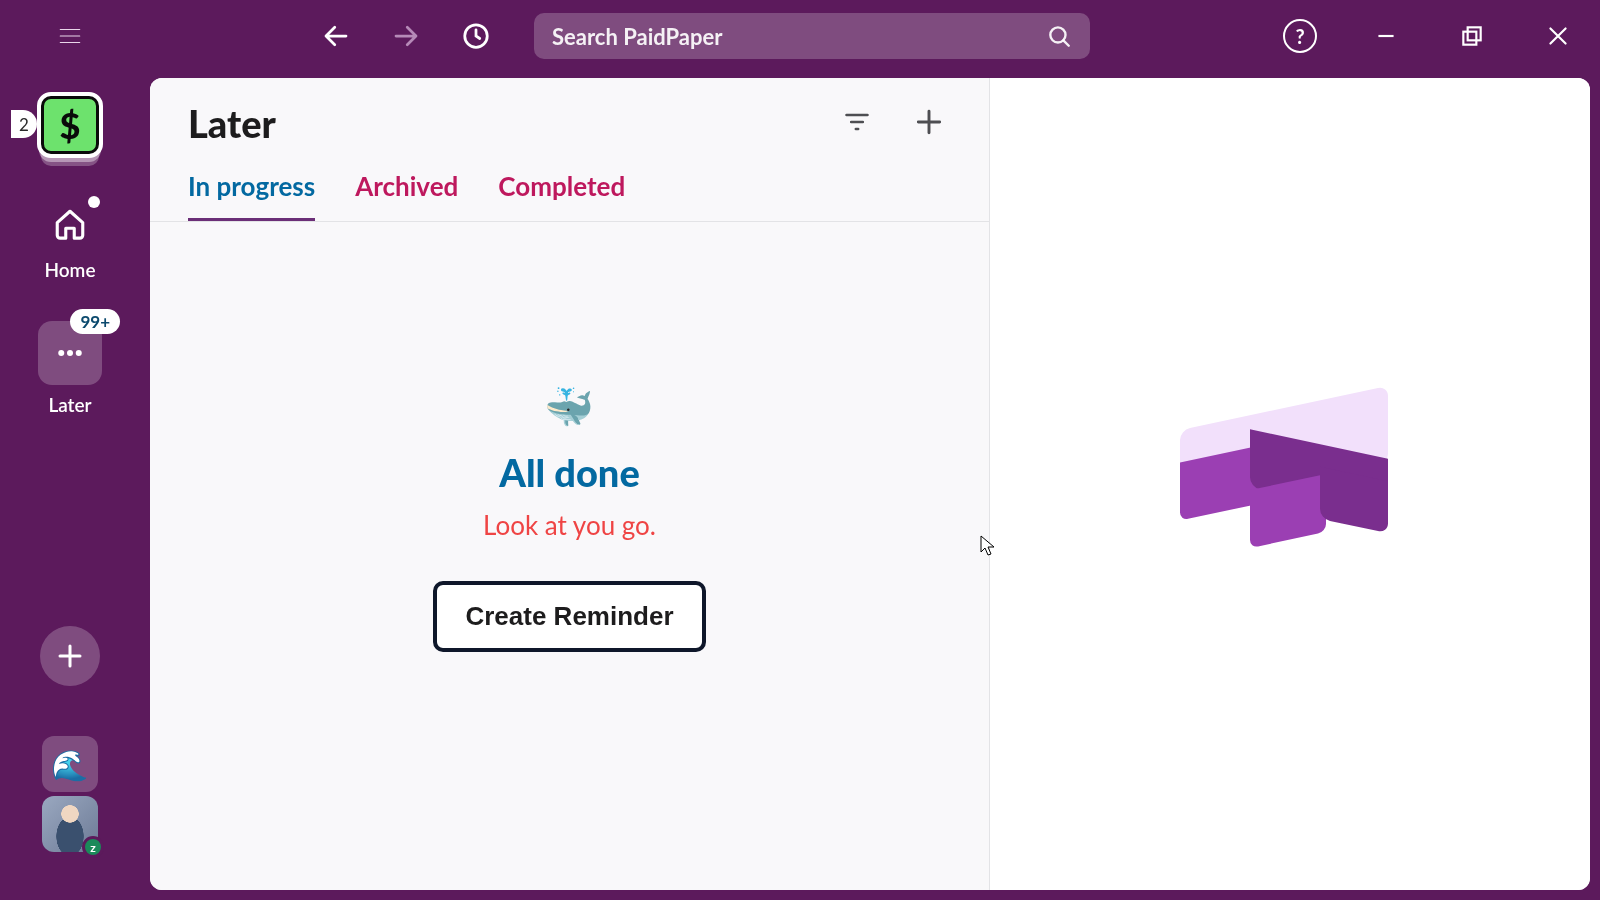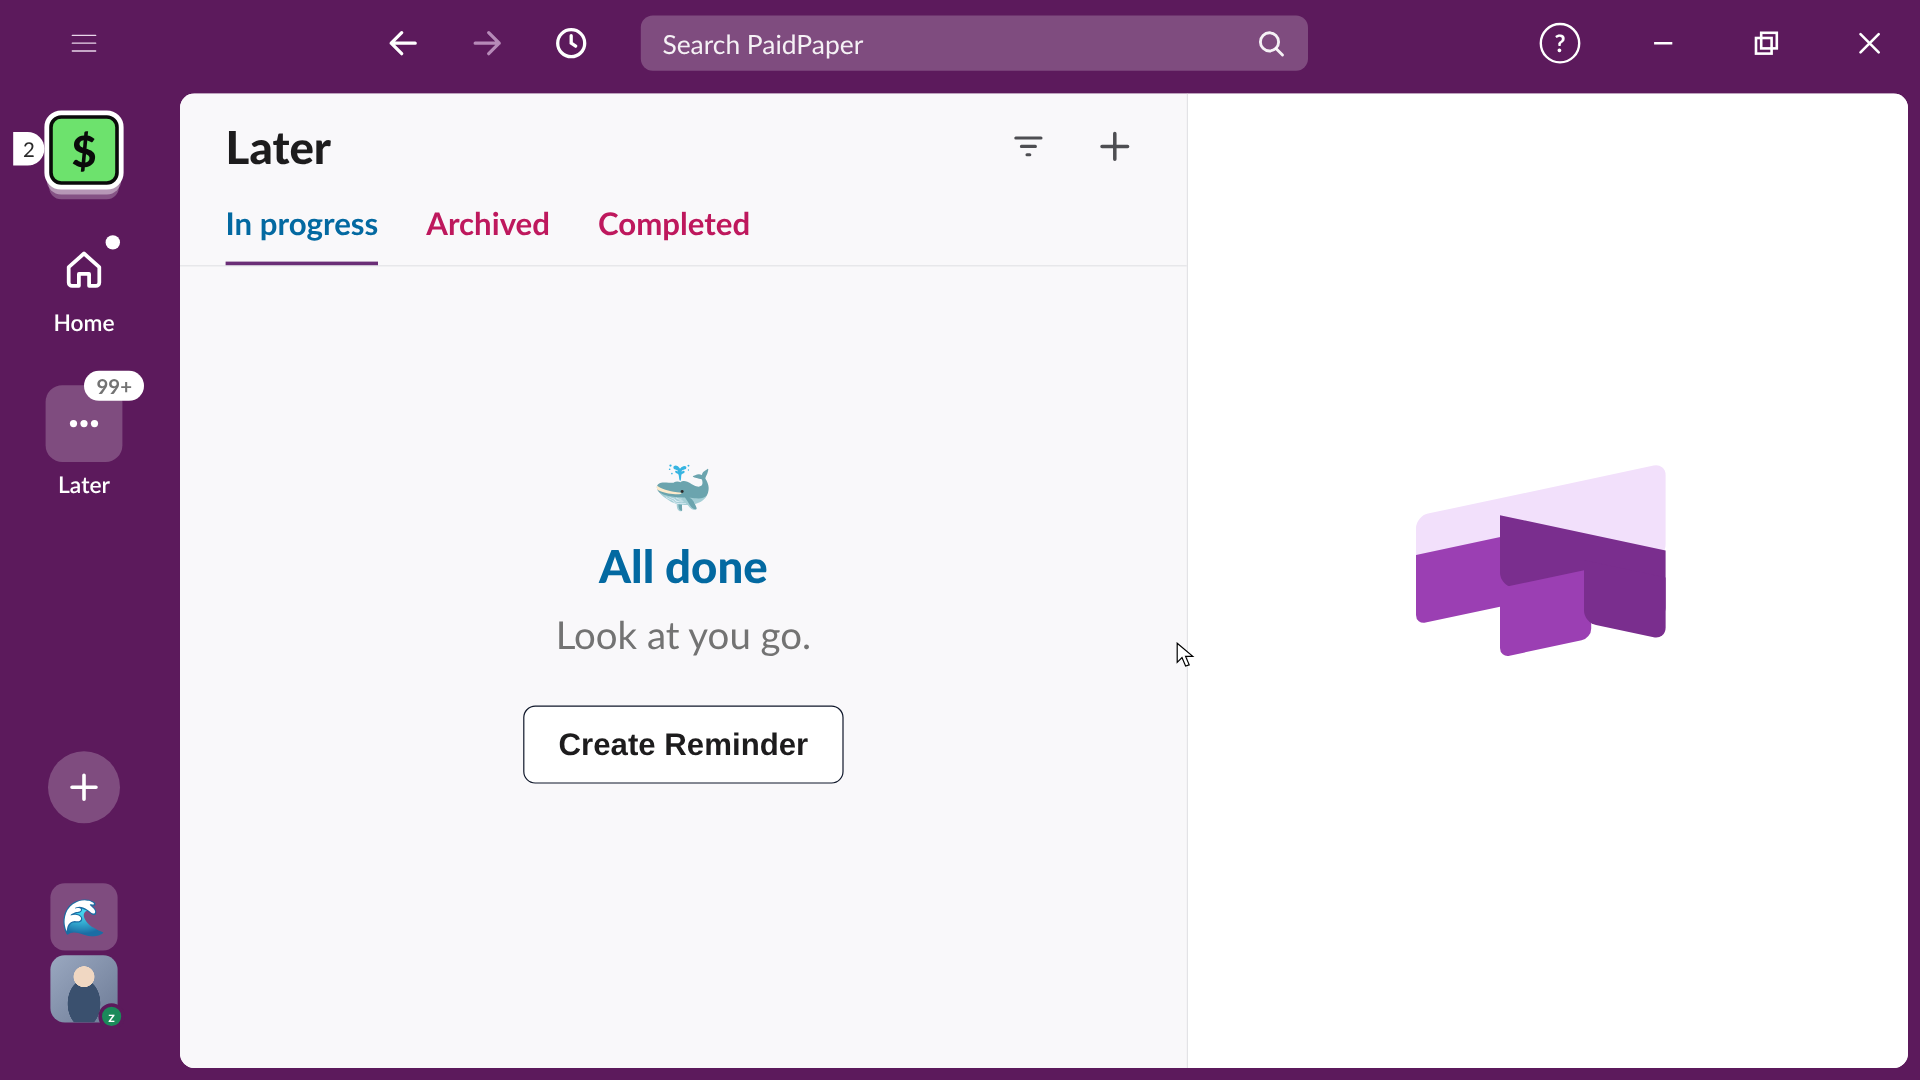--- a/index.html
+++ b/index.html
@@ -50,20 +50,21 @@
     width: 556px;
     height: 46px;
     background: rgba(255,255,255,.22);
     border-radius: 10px;
     display:flex;
     align-items:center;
     padding: 0 18px;
     color:#fff;
     font-size: 22px;
     justify-content: space-between;
+    font-weight: bold;
   }
   .search .placeholder { color: rgba(255,255,255,.92); }
   .search svg { width:26px; height:26px; stroke: rgba(255,255,255,.92); fill:none; stroke-width:2.2; }
 
   .title-right {
     position:absolute;
     right: 22px;
     top: 0;
     height: 72px;
     display:flex;
@@ -140,21 +141,21 @@
     background:#fff;
   }
   .rail-label { font-size:19px; font-weight:600; }
 
   .rail-more .tile { background: rgba(255,255,255,.22); width:64px; height:64px; border-radius:14px; }
   .rail-more svg { fill:#fff; }
   .more-badge {
     position:absolute;
     top:-12px; right:-18px;
     background:#fff;
-    color:#737373;
+    color:#0c4a6e;
     border-radius: 999px;
     padding:2px 10px;
     font-size:17px;
     font-weight:700;
   }
 
   .rail-spacer { flex: 1 1 auto; }
 
   .add-btn {
     width:60px; height:60px;
@@ -273,26 +274,26 @@
     flex:1;
     display:flex;
     flex-direction:column;
     align-items:center;
     justify-content:flex-start;
     padding-top: 160px;
     text-align:center;
   }
   .empty .emoji { font-size:40px; margin-bottom: 18px; }
   .empty h2 { font-size:38px; font-weight:900; margin-bottom: 14px; color:#0369a1; }
-  .empty p { font-size:32px; color:#737373; margin-bottom: 40px; }
+  .empty p { font-size:26px; color:#ef4444; margin-bottom: 40px; }
   .empty .btn {
     font-size:26px;
     font-weight:700;
     padding: 16px 28px;
-    border:1px solid #0f172a;
+    border:4px solid #0f172a;
     border-radius:10px;
     background:#fff;
     cursor:pointer;
     color:#1d1c1d;
   }
 
   .cursor {
     position:absolute;
     left: 980px;
     top: 535px;

